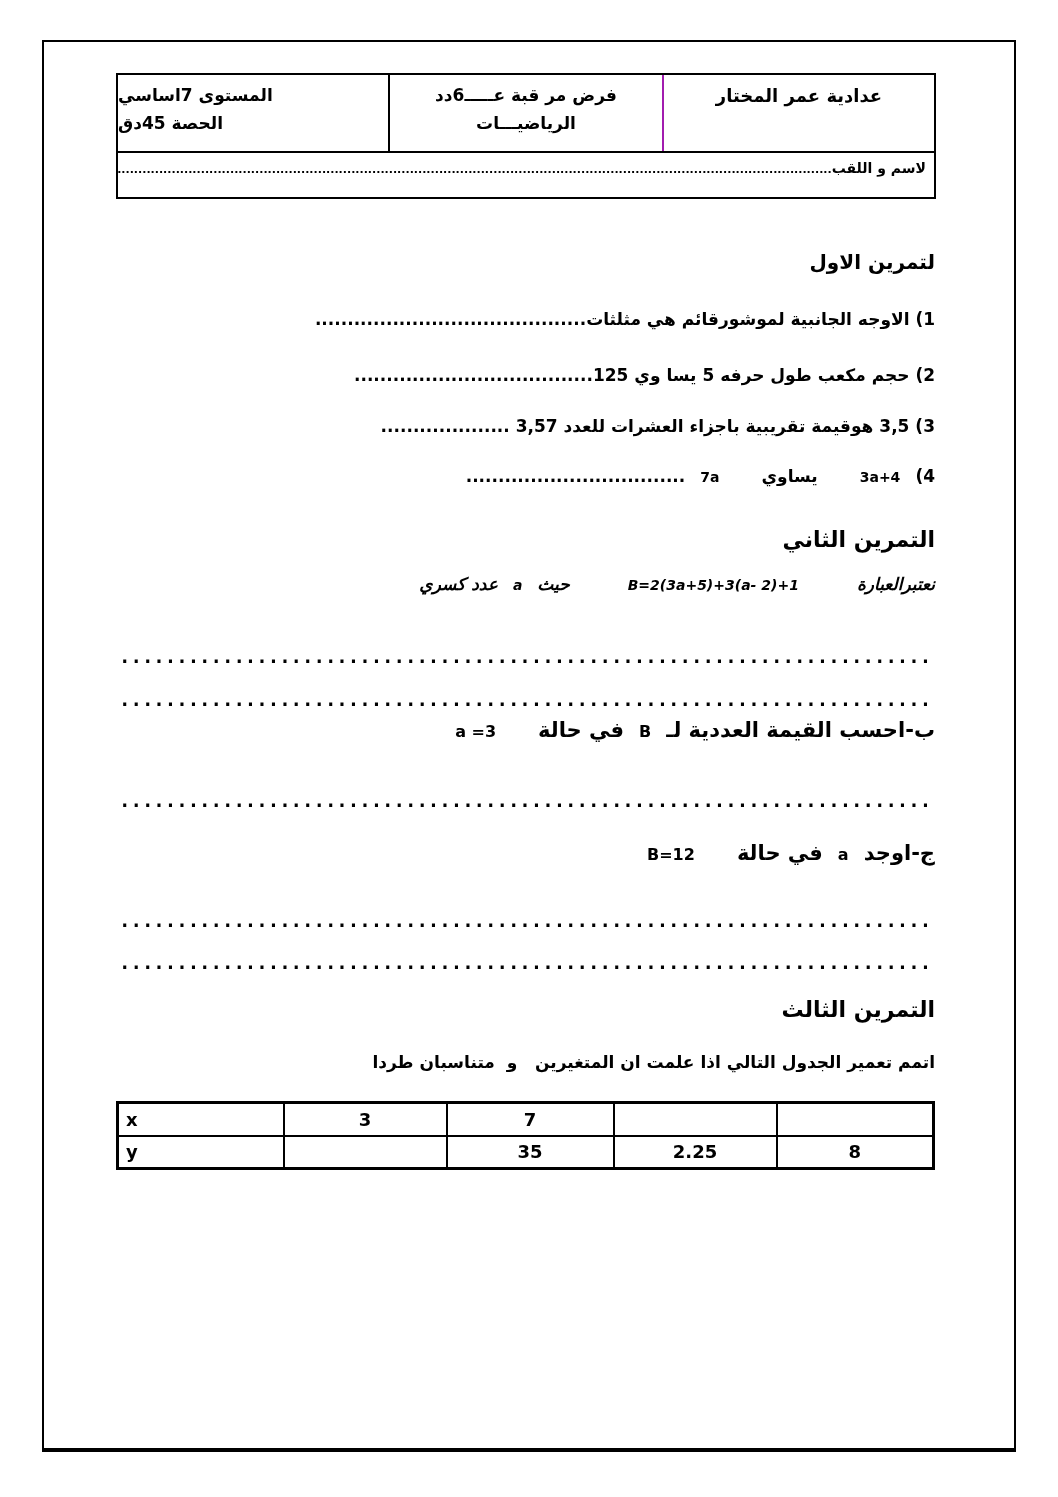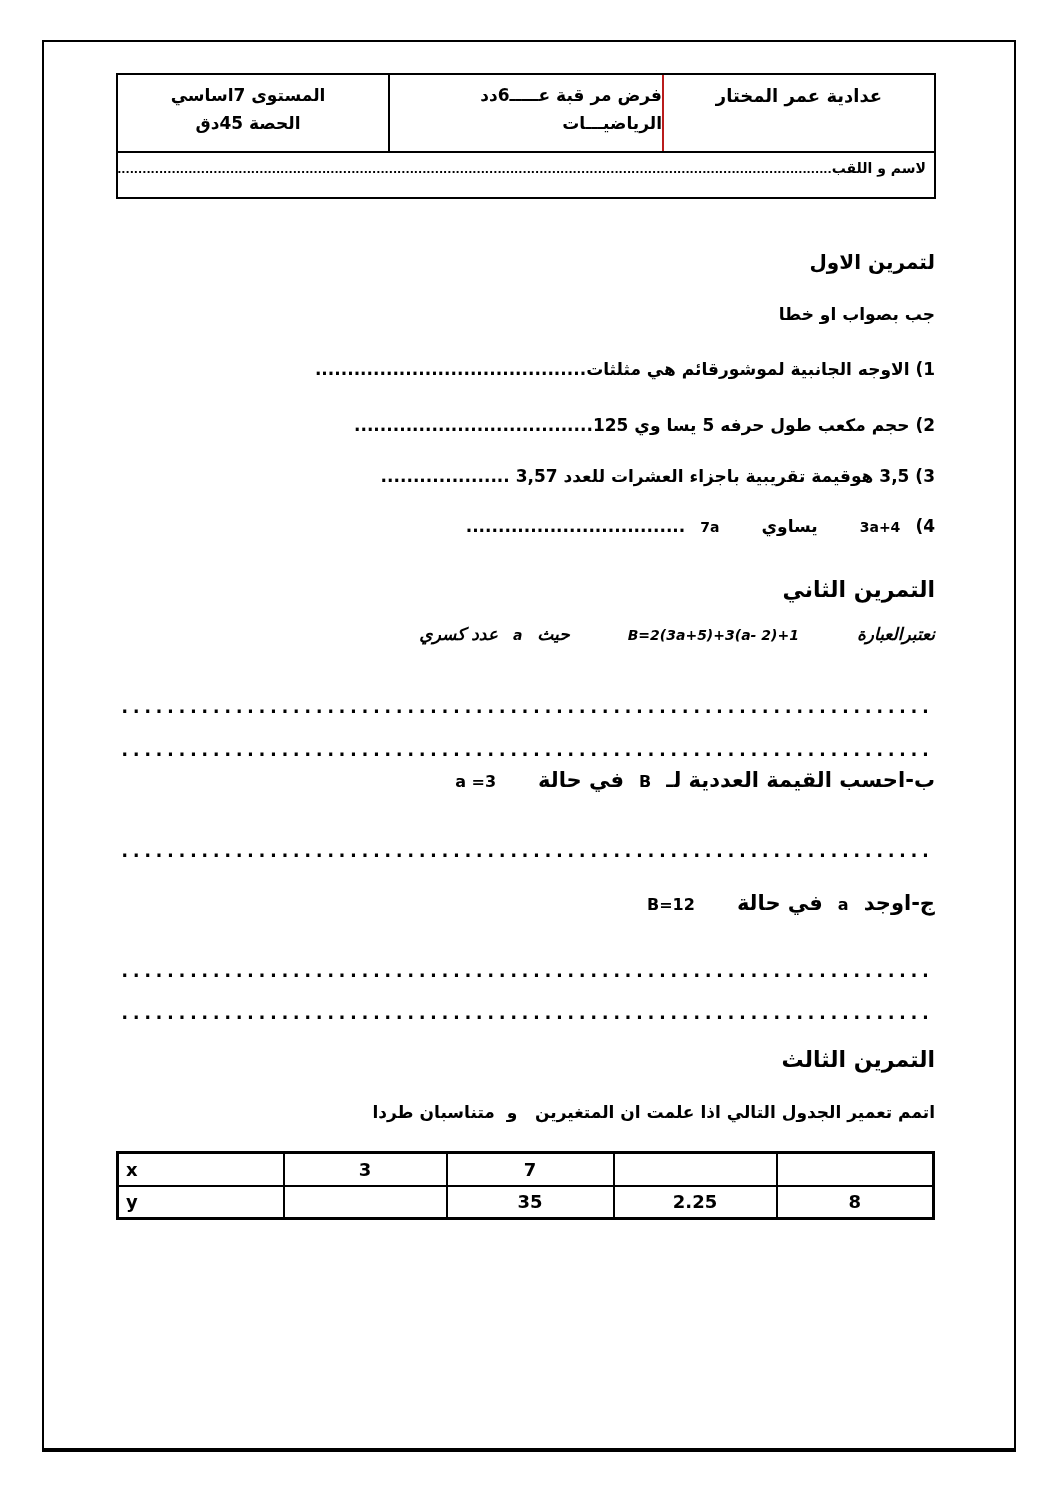--- a/index.html
+++ b/index.html
@@ -28,22 +28,22 @@
     border: 2px solid #000;
   }
   .hrow1 {
     display: grid;
     grid-template-columns: 272px 274px 1fr;
     direction: ltr;
     height: 78px;
     border-bottom: 2px solid #000;
   }
   .hcell { font-size: 17px; line-height: 1.65; padding-top: 6px; }
-  .hcell-level  { border-right: 2px solid #000; text-align: center; padding-right: 10px; direction: rtl; }
-  .hcell-exam   { border-right: 2px solid #b91c1c; text-align: right; direction: rtl; }
+  .hcell-level  { border-right: 2px solid #000; text-align: left; padding-right: 10px; direction: rtl; }
+  .hcell-exam   { border-right: 2px solid #a21caf; text-align: center; direction: rtl; }
   .hcell-school { text-align: center; direction: rtl; font-size: 18px; }
   .hrow2 {
     direction: rtl;
     height: 44px;
     padding: 5px 8px 0 8px;
     white-space: nowrap;
     overflow: hidden;
   }
   .name-label { font-size: 14px; text-align: center; }
   .name-dots  { font-size: 11px; letter-spacing: 0px; }
@@ -114,21 +114,20 @@
       </div>
     </div>
     <div class="hrow2">
       <span class="name-label">لاسم و اللقب</span><span class="name-dots">..............................................................................................................................................................................................</span>
     </div>
   </div>
 
   <div class="content">
 
     <div class="ex-title" style="margin-top:50px;">لتمرين الاول</div>
-    <div class="line" style="margin-top:27px;">جب بصواب او خطا</div>
     <div class="line" style="margin-top:32px;">1) الاوجه الجانبية لموشورقائم هي مثلثات..........................................</div>
     <div class="line" style="margin-top:33px;">2) حجم مكعب طول حرفه 5 يسا وي 125.....................................</div>
     <div class="line" style="margin-top:28px;">3) 3,5 هوقيمة تقريبية باجزاء العشرات للعدد 3,57 ....................</div>
     <div class="line" style="margin-top:27px;">
       <span class="gap-sm">4)</span><span class="ltr gap-md">3a+4</span><span class="gap-md">يساوي</span><span class="ltr gap-sm">7a</span><span>..................................</span>
     </div>
 
     <div class="ex-title ex-title-lg" style="margin-top:36px;">التمرين الثاني</div>
     <div class="line" style="margin-top:18px;font-style:italic;">
       <span class="gap-lg">نعتبرالعبارة</span><span class="ltr gap-lg">B=2(3a+5)+3(a- 2)+1</span><span class="gap-sm">حيث</span><span class="ltr gap-sm">a</span><span>عدد كسري</span>

